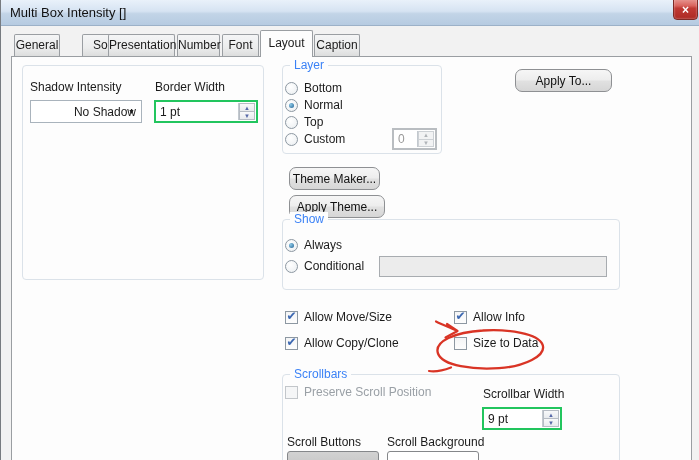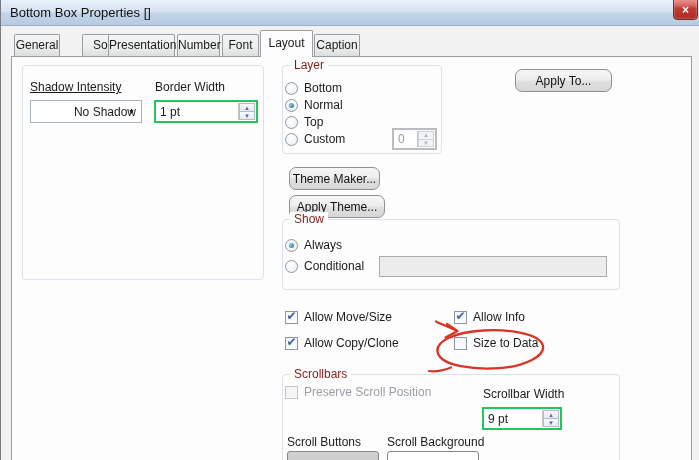--- a/index.html
+++ b/index.html
@@ -22,21 +22,21 @@
     border:1px solid #9a9ea2; border-bottom:none; border-radius:2px 2px 0 0;
     text-align:center; line-height:21px; z-index:2; }
   .tab.active { top:30px; height:27px; background:#fdfdfd; z-index:4; line-height:24px; }
 
   
   .pane { position:absolute; left:10px; top:56px; width:681px; height:420px;
     background:#fdfdfd; border:1px solid #9a9ea2; z-index:1; }
   .lbl { position:absolute; white-space:nowrap; }
 
   .gb { position:absolute; border:1px solid #dbe2e9; border-radius:4px; }
-  .gb-title { position:absolute; top:-8px; left:7px; background:#fdfdfd; padding:0 4px; color:#7f1d1d; white-space:nowrap; }
+  .gb-title { position:absolute; top:-8px; left:7px; background:#fdfdfd; padding:0 4px; color:#3b82f6; white-space:nowrap; }
 
   .btn { position:absolute; border:1px solid #8e9093; border-radius:7px;
     background:linear-gradient(#f6f6f6, #ededed 48%, #e1e1e1 52%, #d6d6d6);
     display:flex; align-items:center; justify-content:center; color:#111; }
 
   .textbox { position:absolute; background:#fff; border:1px solid #a9b3bc; display:flex; align-items:center; padding:0 5px; }
   .textbox.dis { background:#ececec; border-color:#a8acb0; color:#9a9a9a; }
 
   
   .combo { position:absolute; background:#fff; border:1px solid #a9b3bc; display:flex; align-items:center; padding:0 5px; }
@@ -70,38 +70,38 @@
   .swatch { position:absolute; border:1px solid #85878a; border-radius:3px; }
 
   .annot { position:absolute; left:415px; top:312px; width:170px; height:72px; pointer-events:none; z-index:6; }
 </style>
 </head>
 <body>
 
 <div id="win">
 
   <div class="titlebar">
-    <div class="title-text">Bottom Box Properties []</div>
+    <div class="title-text">Multi Box Intensity []</div>
     <div class="close-btn">
       <span>×</span>
     </div>
   </div>
 
   <div class="tab" style="left:13px;width:46px;"><span>General</span></div>
   <div class="tab" style="left:61px;width:44px;margin-left:20px;"><span>Sort</span></div>
   <div class="tab" style="left:107px;width:67px;"><span>Presentation</span></div>
   <div class="tab" style="left:176px;width:43px;"><span>Number</span></div>
   <div class="tab" style="left:221px;width:37px;"><span>Font</span></div>
   <div class="tab active" style="left:259px;width:53px;"><span>Layout</span></div>
   <div class="tab" style="left:313px;width:46px;"><span>Caption</span></div>
 
   <div class="pane">
 
     <div class="gb" style="left:10px;top:8px;width:242px;height:215px;"></div>
-    <div class="lbl" style="left:18px;top:23px;text-decoration:underline;">Shadow Intensity</div>
+    <div class="lbl" style="left:18px;top:23px;">Shadow Intensity</div>
     <div class="combo" style="left:18px;top:43px;width:112px;height:23px;justify-content:flex-end;">
       <span>No Shadow</span>
       <span class="arrow">▼</span>
     </div>
     <div class="lbl" style="left:143px;top:23px;">Border Width</div>
     <div class="spin" style="left:142px;top:43px;width:104px;height:23px;">
       <div class="val">1 pt</div>
       <div class="btns">
         <div class="sb">
             <span>▲</span>

